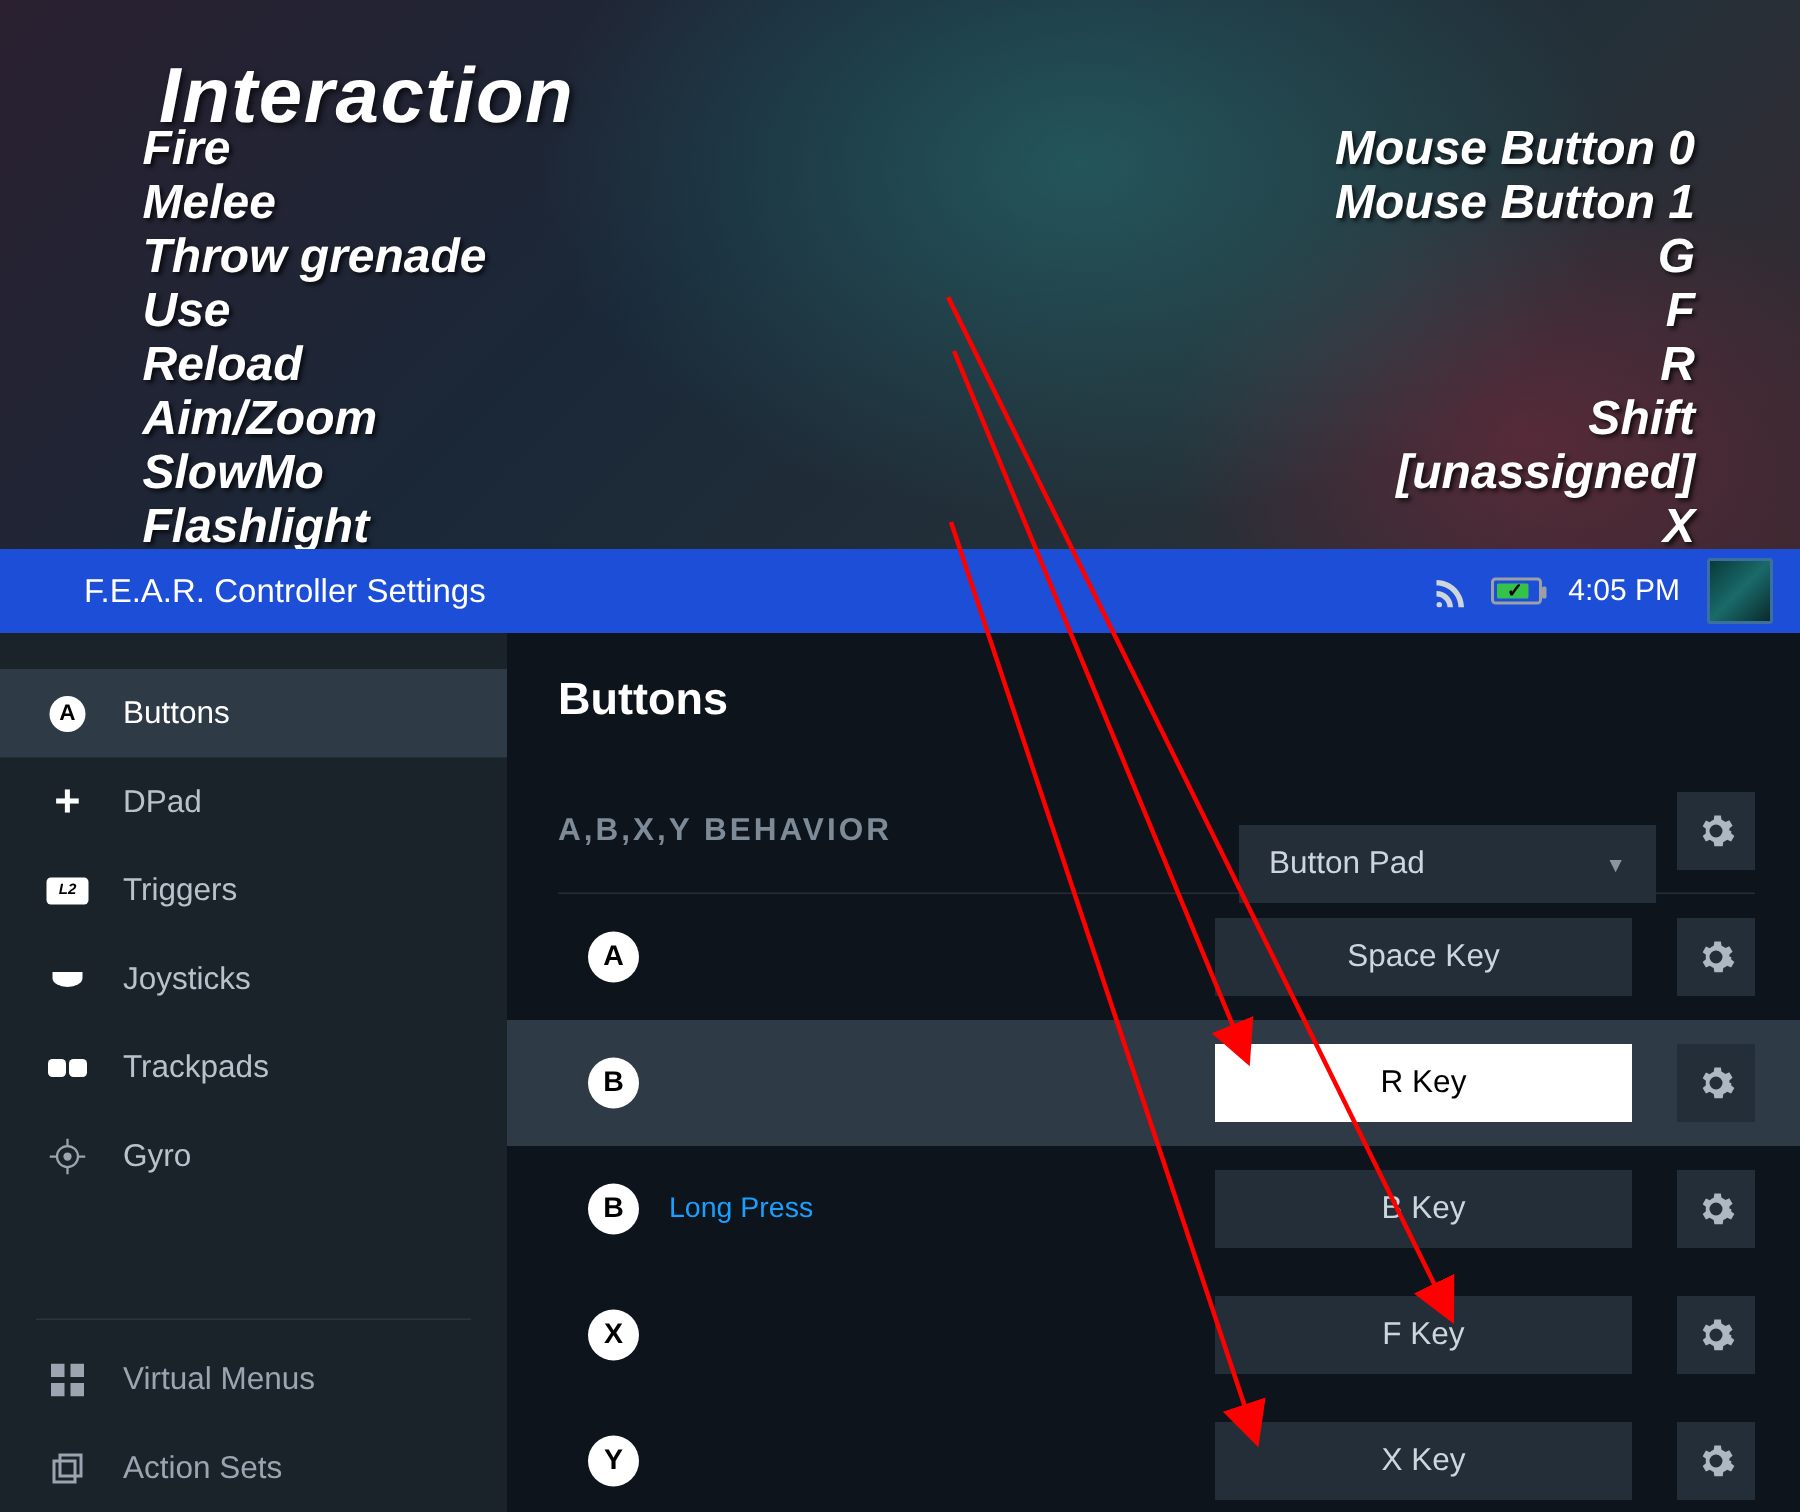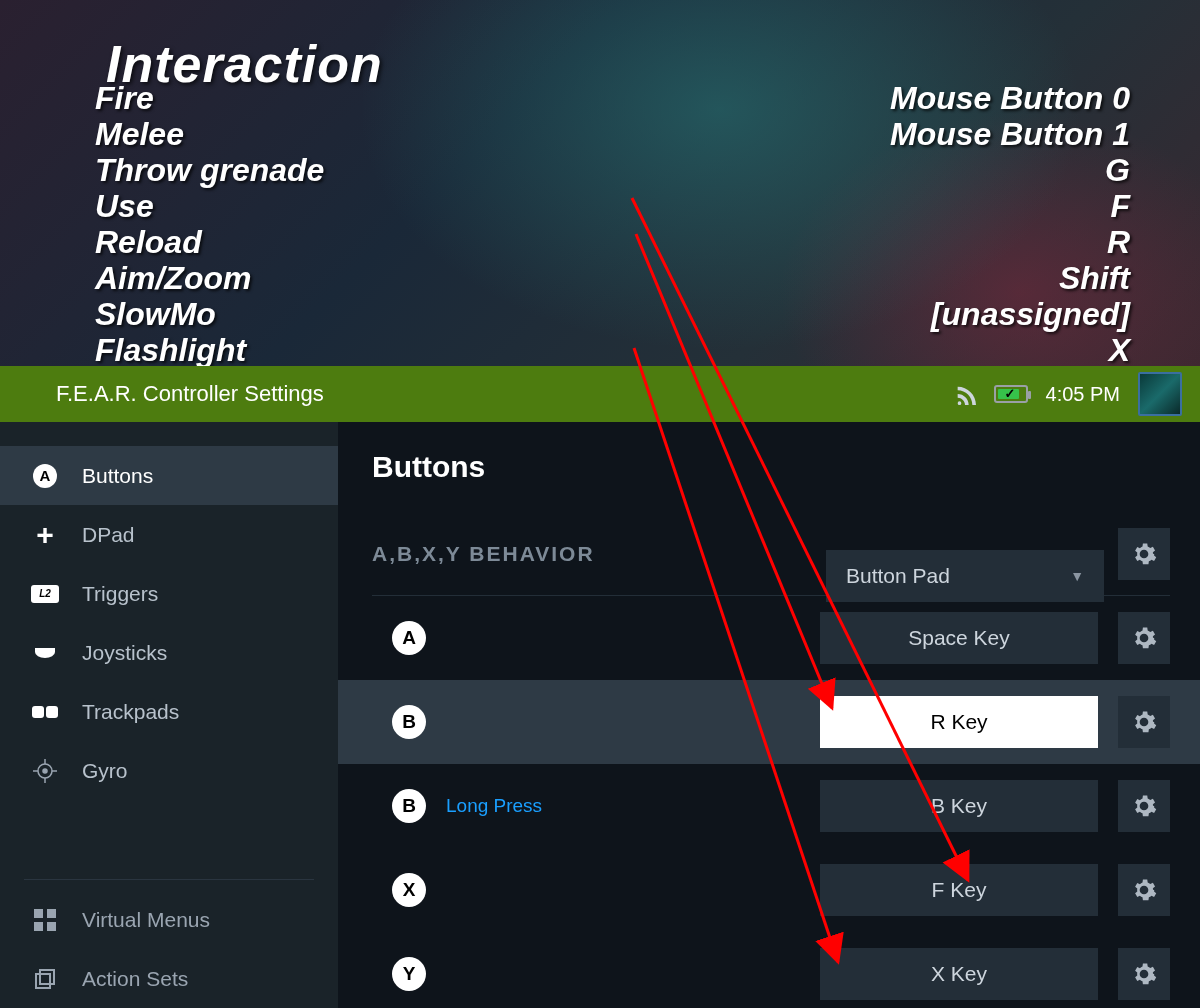--- a/index.html
+++ b/index.html
@@ -25,21 +25,21 @@
     font-style:italic; font-weight:700; font-size:32px; line-height:36px;
     font-family: Arial, sans-serif;
     text-shadow:2px 2px 3px rgba(0,0,0,0.7);
   }
   .bind-row { display:flex; }
   .bind-label { width:520px; text-align:left; padding-left:15px;}
   .bind-val   { flex:1; text-align:right; }
   
   .steam-header {
     position:relative; width:1200px; height:56px;
-    background:#4d7c0f; display:flex; align-items:center;
+    background:#1d4ed8; display:flex; align-items:center;
     padding:0 18px 0 56px; color:#fff; font-size:22px;
   }
   .steam-header .spacer{flex:1}
   .hdr-item{margin-left:18px; display:flex; align-items:center;}
   .battery {
     width:34px; height:18px; border:2px solid #9aa0a6; border-radius:3px; position:relative;
   }
   .battery::after{content:"";position:absolute;right:-5px;top:4px;width:3px;height:8px;background:#9aa0a6;border-radius:1px;}
   .battery .fill{position:absolute;left:2px;top:2px;bottom:2px;width:70%;background:#36c24a;border-radius:1px;}
   .battery .check{position:absolute;left:9px;top:-1px;color:#000;font-size:13px;font-weight:bold;}
@@ -77,21 +77,21 @@
   }
   .bind-line.selected{ background:#2e3a45; margin:0 -30px 0 -34px; padding:0 30px 0 34px;}
   .btn-letter {
     width:34px;height:34px;border-radius:50%;background:#ffffff;color:#000;font-weight:700;
     display:flex;align-items:center;justify-content:center;font-size:19px;margin-left:20px;
   }
   .bind-line .sublabel{margin-left:20px;color:#1a9fff;font-size:19px;}
   .bind-line .spacer{flex:1;}
   .keybox {
     width:278px;height:52px;background:#232e38;color:#cdd5dd;font-size:21px;
-    display:flex;align-items:center;justify-content:center;margin-right:20px;
+    display:flex;align-items:center;justify-content:center;margin-right:30px;
   }
   .keybox.highlight{background:#ffffff;color:#000000;font-weight:500;}
   .l2-badge{
     width:28px;height:18px;background:#fff;color:#000;font-size:10px;font-weight:700;
     border-radius:3px;display:flex;align-items:center;justify-content:center;font-style:italic;
   }
   
   .arrow-overlay{position:absolute;left:0;top:0;width:1200px;height:1008px;pointer-events:none;z-index:999;}
 </style>
 </head>

